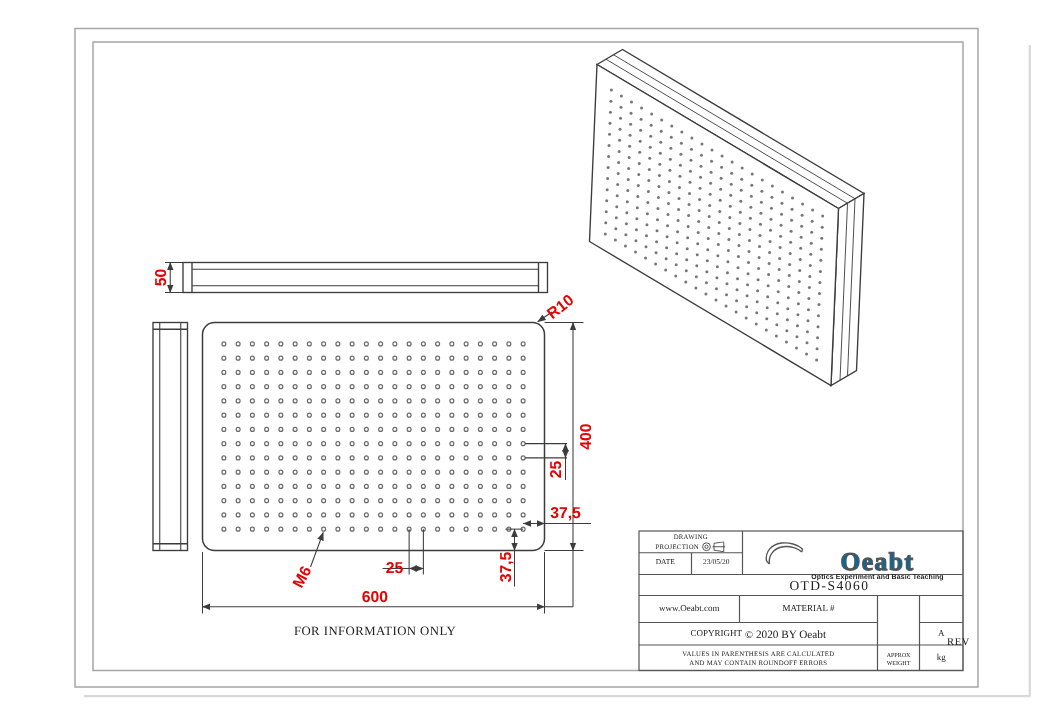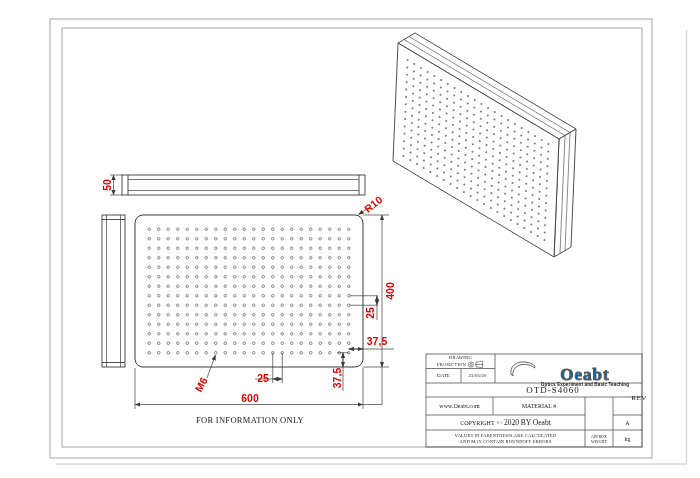--- a/index.html
+++ b/index.html
@@ -808,21 +808,21 @@
 <div class="abs tb" style="left:427px;top:384px;width:252px;height:12px;font-size:9px;letter-spacing:1px;">
   <span>OTD-S4060</span>
 </div>
 
 <div class="abs tb" style="left:427px;top:398px;width:65px;height:16px;font-size:6px;">
   <span>www.Oeabt.com</span>
 </div>
 <div class="abs tb" style="left:494px;top:398px;width:90px;height:16px;font-size:6px;">
   <span>MATERIAL #</span>
 </div>
-<div class="abs tb" style="left:614px;top:390px;width:50px;height:16px;font-size:7px;letter-spacing:.5px;">
+<div class="abs tb" style="left:614px;top:420px;width:50px;height:16px;font-size:7px;letter-spacing:.5px;">
   <span>REV</span>
 </div>
 
 <div class="abs tb" style="left:427px;top:416px;width:157px;height:13px;font-size:6px;gap:2px;">
   <span>COPYRIGHT</span>
   <span style="font-size:7px;">©</span>
   <span style="font-weight:normal;font-size:7.5px;">2020 BY Oeabt</span>
 </div>
 <div class="abs tb" style="left:614px;top:416px;width:27px;height:13px;font-size:6px;">
   <span>A</span>

